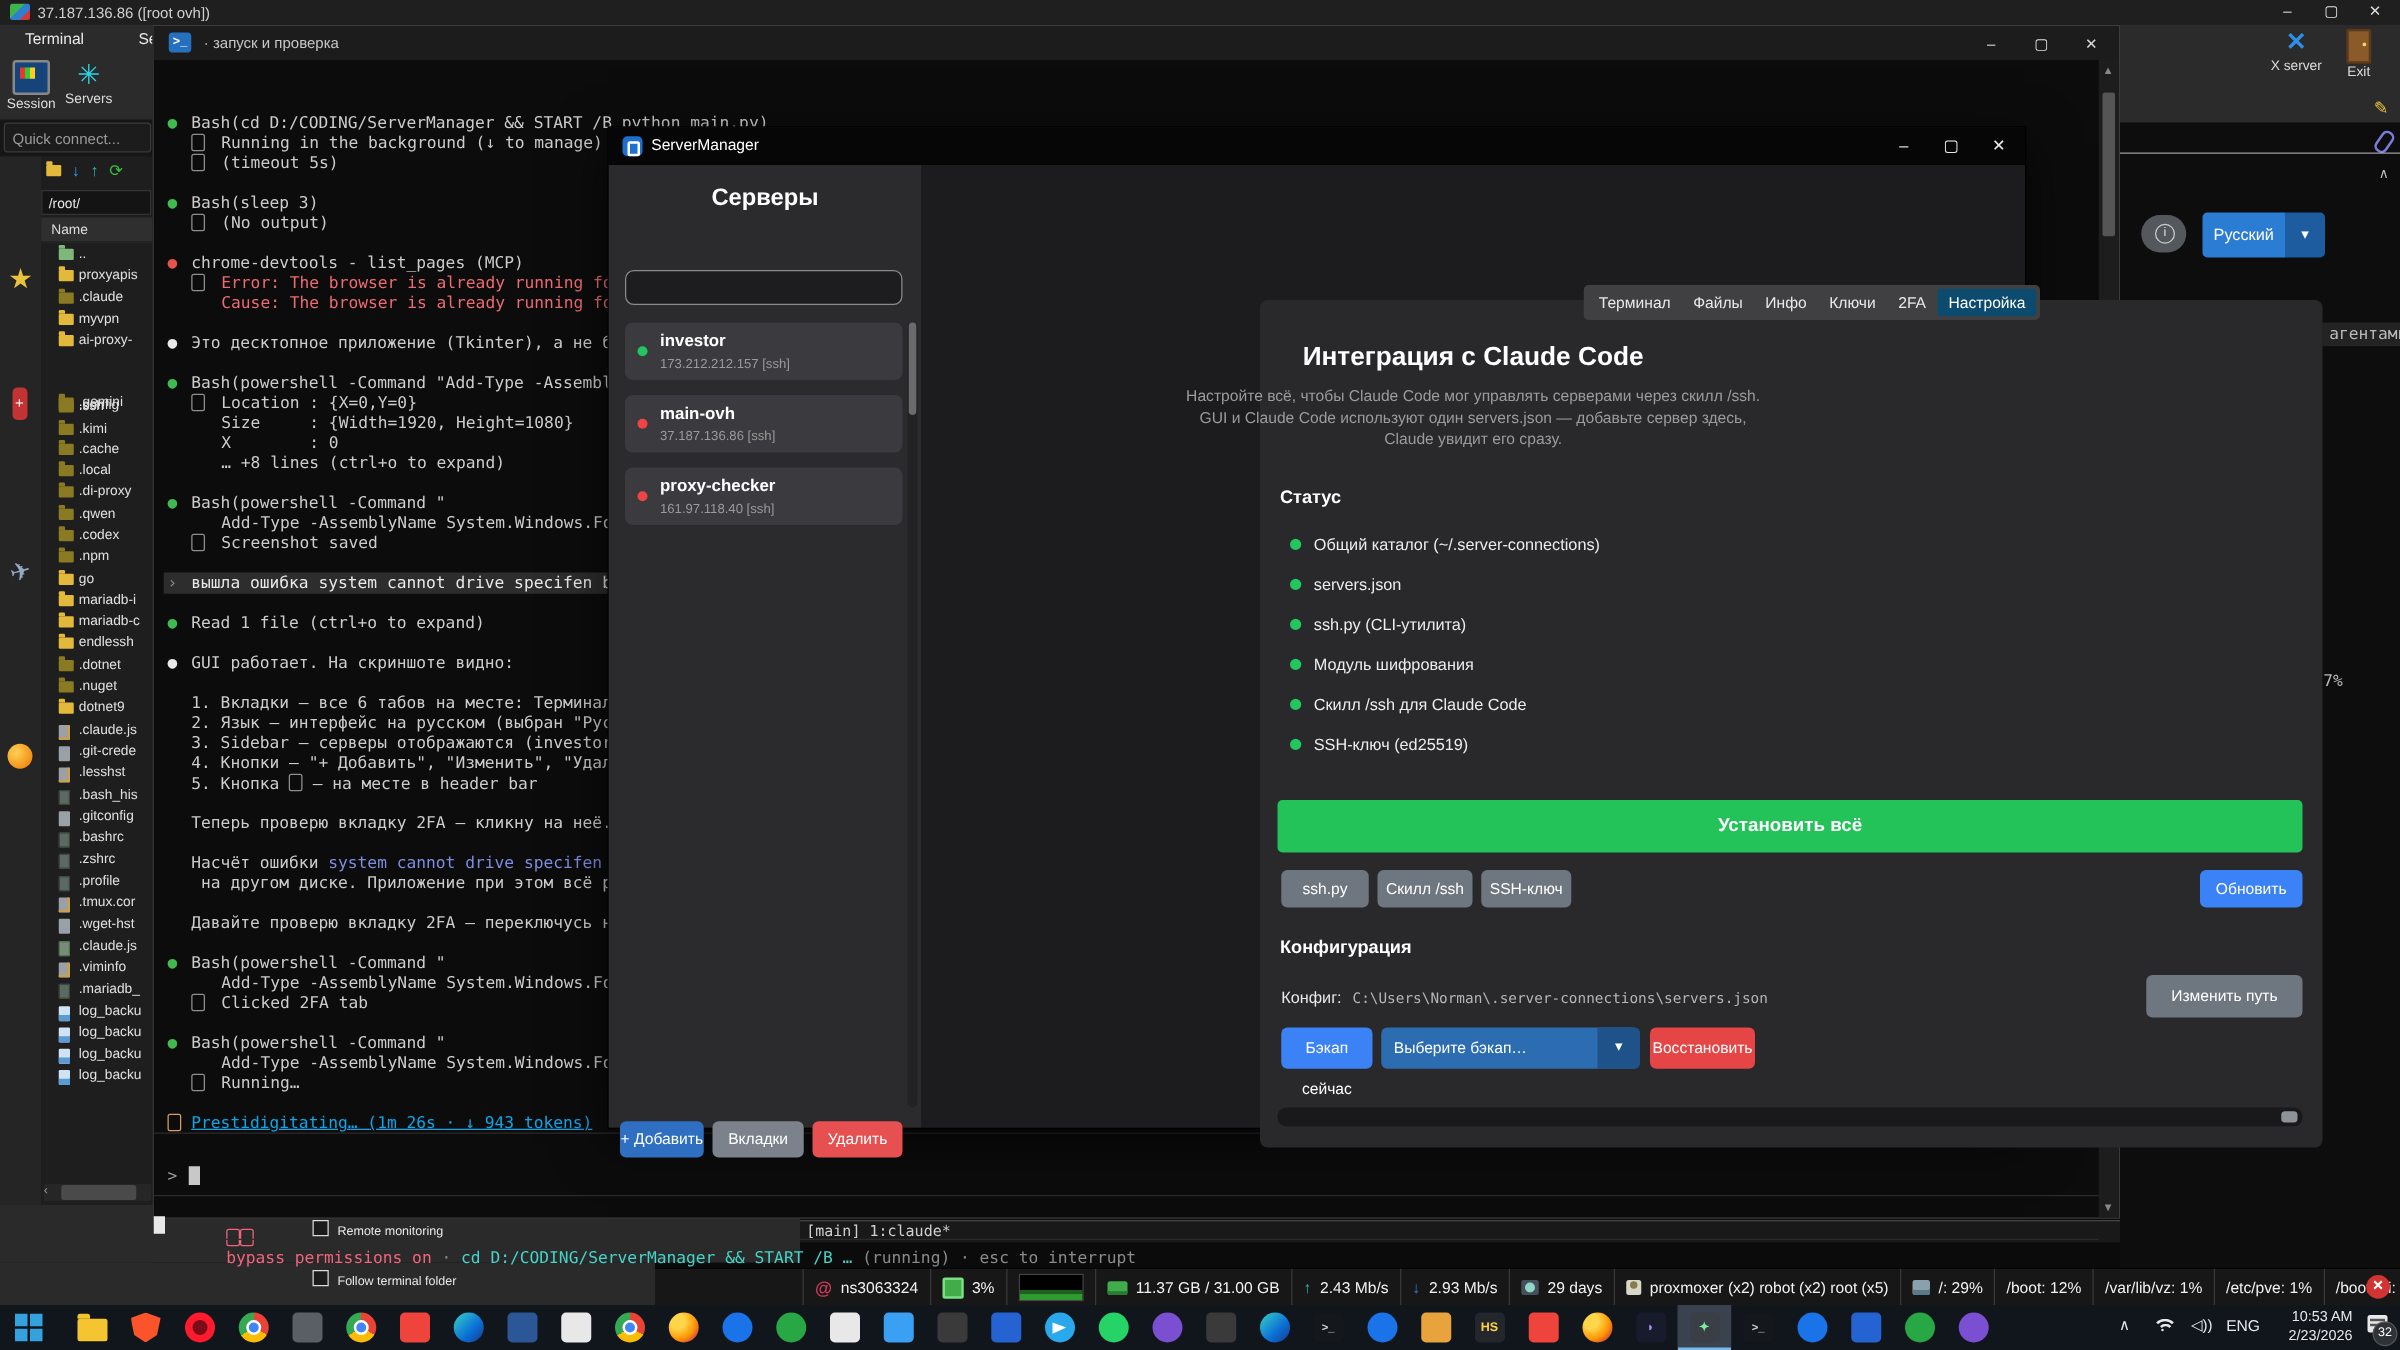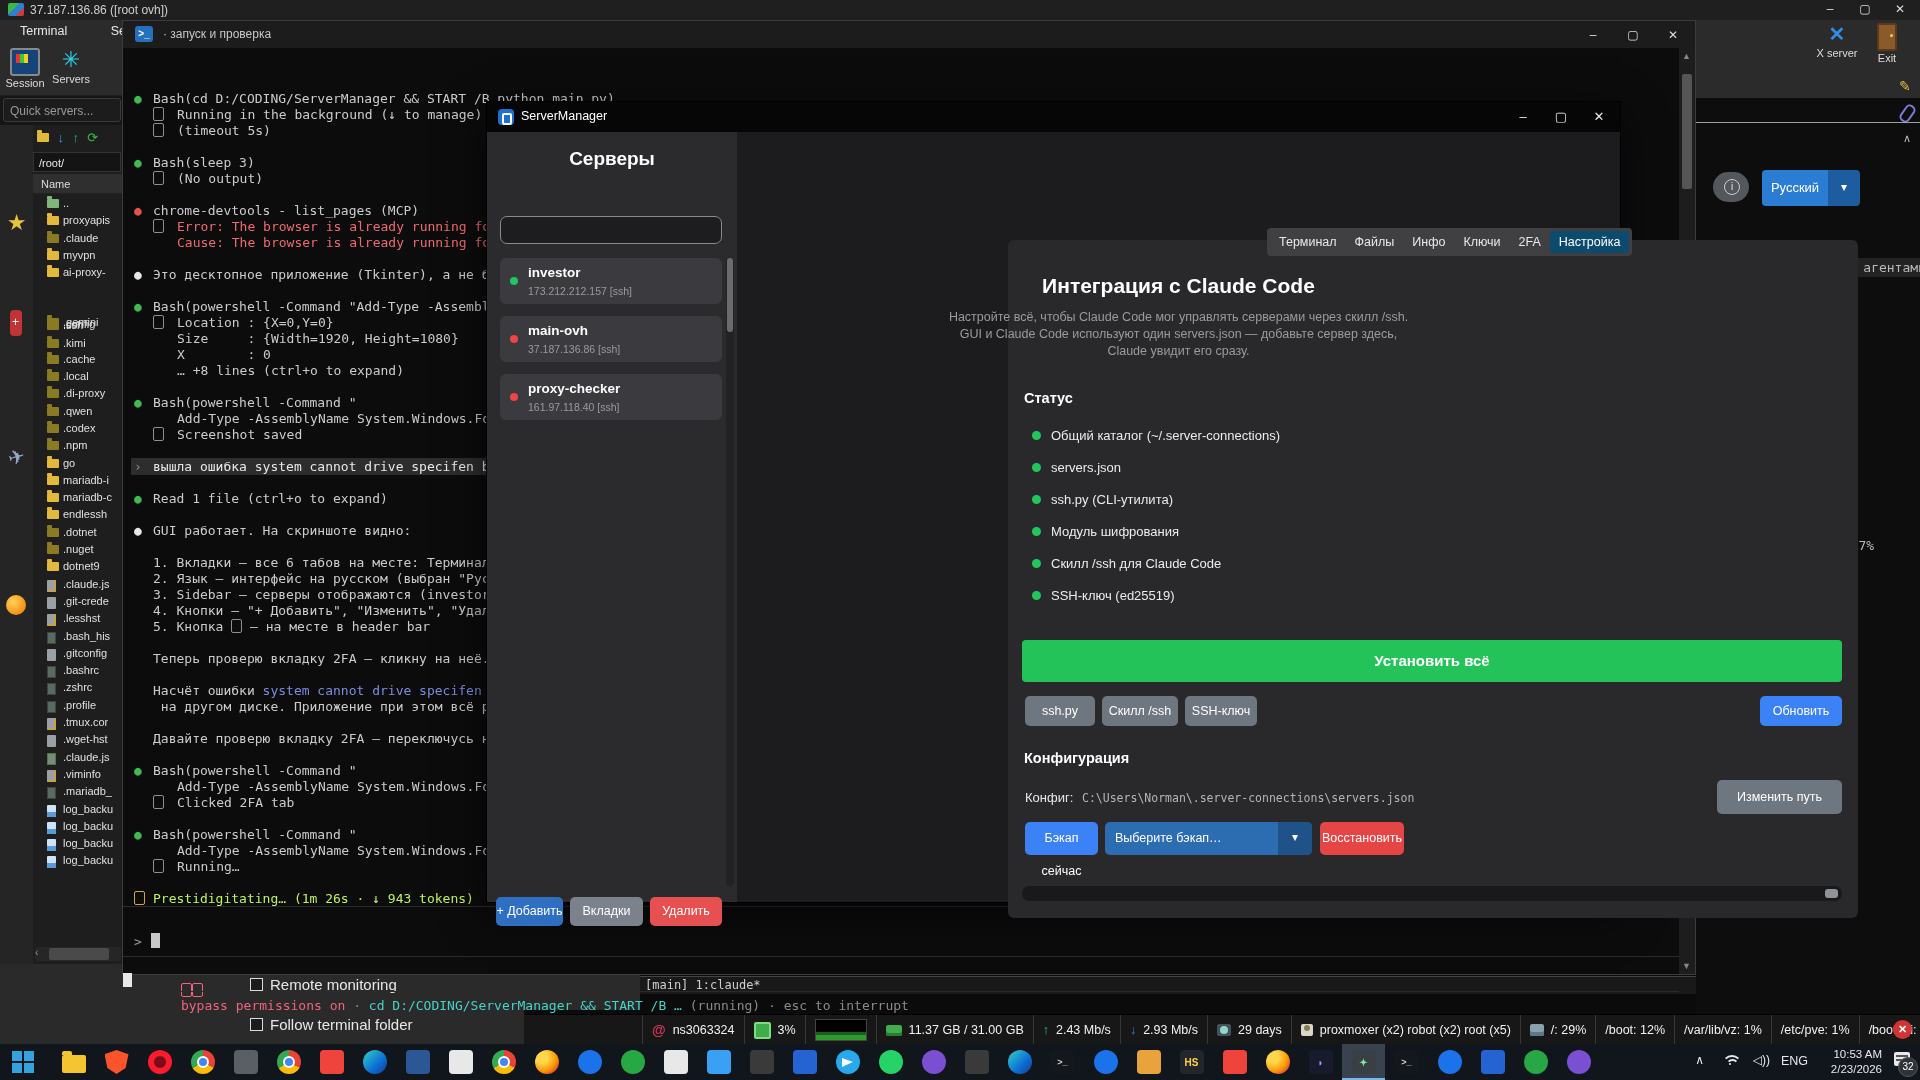--- a/index.html
+++ b/index.html
@@ -50,21 +50,21 @@
   .ffile{width:9px;height:12px;border-radius:1px;display:inline-block;}
   .f-file{background:#9aa0a6;}
   .f-edit{background:#9aa0a6;box-shadow:inset -2px -2px 0 #c9a14a;}
   .f-sh{background:#5a6a62;box-shadow:inset 0 0 0 1px #3a463f;}
   .f-log{background:#cfe3f5;box-shadow:inset 0 -5px 0 #5a9bd5;}
   .f-rec{background:#7a8a7a;box-shadow:inset 0 0 0 1px #4a7a4a;}
   #fp-hscroll{left:2px;top:822px;width:86px;height:14px;background:#262626;border-radius:2px;color:#999;font-size:10px;}
   #fp-hthumb{position:absolute;left:14px;top:1px;width:60px;height:12px;background:#4a4a4a;border-radius:2px;}
   #mx-bottompanelA{left:0;top:964px;width:640px;height:46px;background:#2a2a2a;}
   #mx-bottompanelB{left:0;top:1010px;width:524px;height:34px;background:#2a2a2a;}
-  .mx-check{position:absolute;color:#e8e8e8;font-size:15px;}
+  .mx-check{position:absolute;color:#e8e8e8;font-size:10px;}
   .mx-check .box{display:inline-block;width:11px;height:11px;border:1px solid #dcdcdc;background:#1b1b1b;margin-right:7px;vertical-align:-1px;}
 
   
   #bottom-black{left:122px;top:964px;width:1798px;height:50px;background:#0b0b0b;}
   #tmux-bar{left:640px;top:976px;width:1194px;height:17px;background:#191919;border-top:1px solid #444;color:#cfcfcf;font-size:12px;}
   #tmux-left{position:absolute;left:5px;top:1px;}
   #tmux-right{position:absolute;right:4px;top:1px;}
   #mini-cursor{left:123px;top:973px;width:9px;height:14px;background:#e8e8e8;z-index:4;}
 
   
@@ -84,21 +84,21 @@
   #term-icon{position:absolute;left:12px;top:5px;width:18px;height:16px;background:#2671be;border-radius:3px;color:#fff;font-size:10px;font-weight:bold;text-align:center;line-height:16px;}
   #term-title{position:absolute;left:40px;top:6px;color:#c8c8c8;font-size:12px;}
   .t-winbtn{position:absolute;top:4px;width:34px;height:20px;color:#ddd;font-size:12px;text-align:center;line-height:20px;}
   #term-body{position:absolute;left:0;top:27px;width:100%;height:926px;}
   #term-lines{position:absolute;left:0;top:43px;width:1556px;}
   .tline{position:absolute;left:0;width:100%;height:16px;font-family:"DejaVu Sans Mono",monospace;font-size:13px;color:#cccccc;white-space:pre;}
   .tline .bull{position:absolute;left:11px;}
   .b-green{color:#3fb950;} .b-red{color:#e5534b;} .b-white{color:#e8e8e8;}
   .tx-main{position:absolute;left:30px;}
   .tx-sub{position:absolute;left:54px;}
-  .c-err{color:#ee6a72;} .c-code{color:#7e8ce0;} .c-orange{color:#bef264;} .c-dim{color:#8a8a8a;}
+  .c-err{color:#ee6a72;} .c-code{color:#7e8ce0;} .c-orange{color:#0ea5e9;text-decoration:underline;} .c-dim{color:#8a8a8a;}
   .tofu{display:inline-block;width:9px;height:12px;border:1px solid #8f8f8f;border-radius:2px;vertical-align:-2px;}
   .tofu-pink{border-color:#f2637e;}
   .hlband{position:absolute;left:8px;top:-1px;width:1540px;height:17px;background:#2d2d2d;}
   #term-sep1,#term-sep2,#term-sep3{position:absolute;left:0;width:1556px;height:1px;background:#2b2b2b;}
   #term-prompt{position:absolute;left:11px;top:886px;font-family:"DejaVu Sans Mono",monospace;font-size:13px;color:#9a9a9a;}
   #term-cursor{position:absolute;left:28px;top:885px;width:9px;height:15px;background:#c8c8c8;}
   #term-status{position:absolute;left:11px;top:920px;font-family:"DejaVu Sans Mono",monospace;font-size:13px;white-space:pre;}
   .st-pink{color:#f2637e;} .st-cyan{color:#45d4c8;} .st-dim{color:#8a8a8a;}
   #term-scroll{position:absolute;right:0;top:27px;width:16px;height:926px;background:#1d1d1d;}
   #term-thumb{position:absolute;left:3px;top:26px;width:10px;height:115px;background:#555;border-radius:2px;}
@@ -228,21 +228,21 @@
 <div class="abs" id="mx-toolbar">
   <div class="mx-tool" style="left:2px">
     <span class="ic ic-session"></span>
     <span>Session</span>
   </div>
   <div class="mx-tool" style="left:48px">
     <span class="ic ic-servers">✳</span>
     <span>Servers</span>
   </div>
 </div>
-<div class="abs" id="mx-quick">Quick servers...</div>
+<div class="abs" id="mx-quick">Quick connect...</div>
 <div class="abs" id="mx-leftstrip">
   <div class="strip-ic" id="ic-star">★</div>
   <div class="abs" id="ic-knife"></div>
   <div class="strip-ic" id="ic-plane">✈</div>
   <div class="abs" id="ic-globe"></div>
 </div>
 <div class="abs" id="mx-filepanel">
   <div class="abs" id="fp-toolbar">
     <span class="fp-tb fold f-dir"></span>
     <span class="fp-tb" style="color:#3aa0f3">↓</span>

